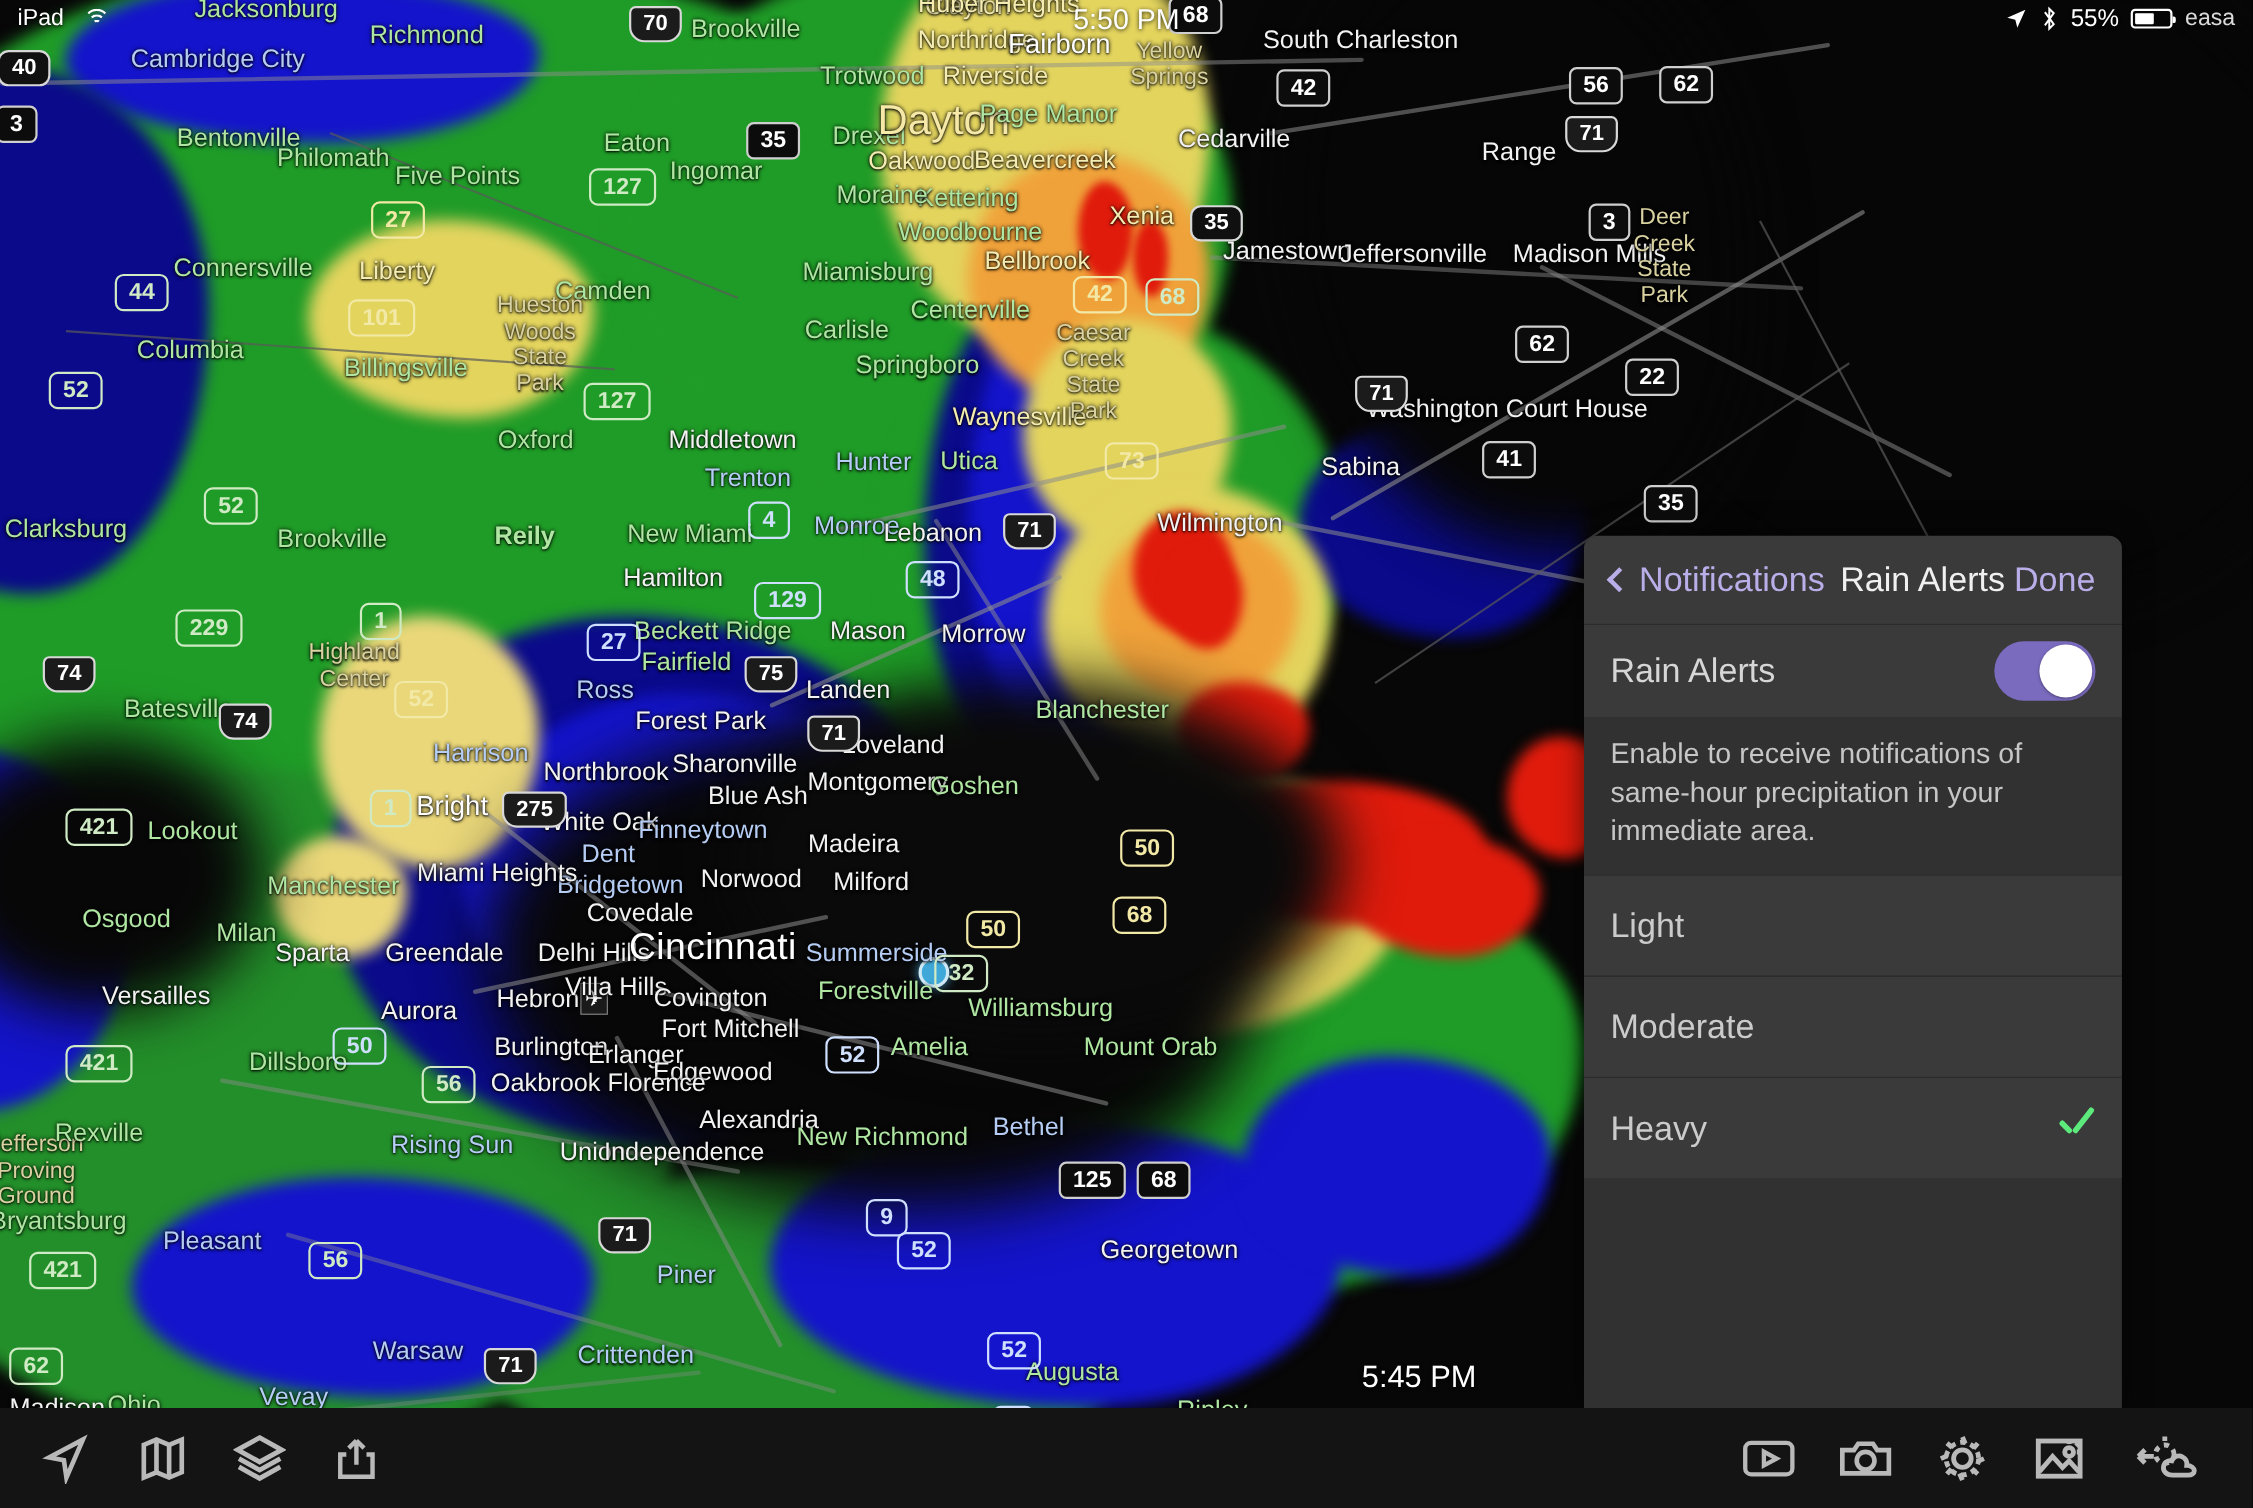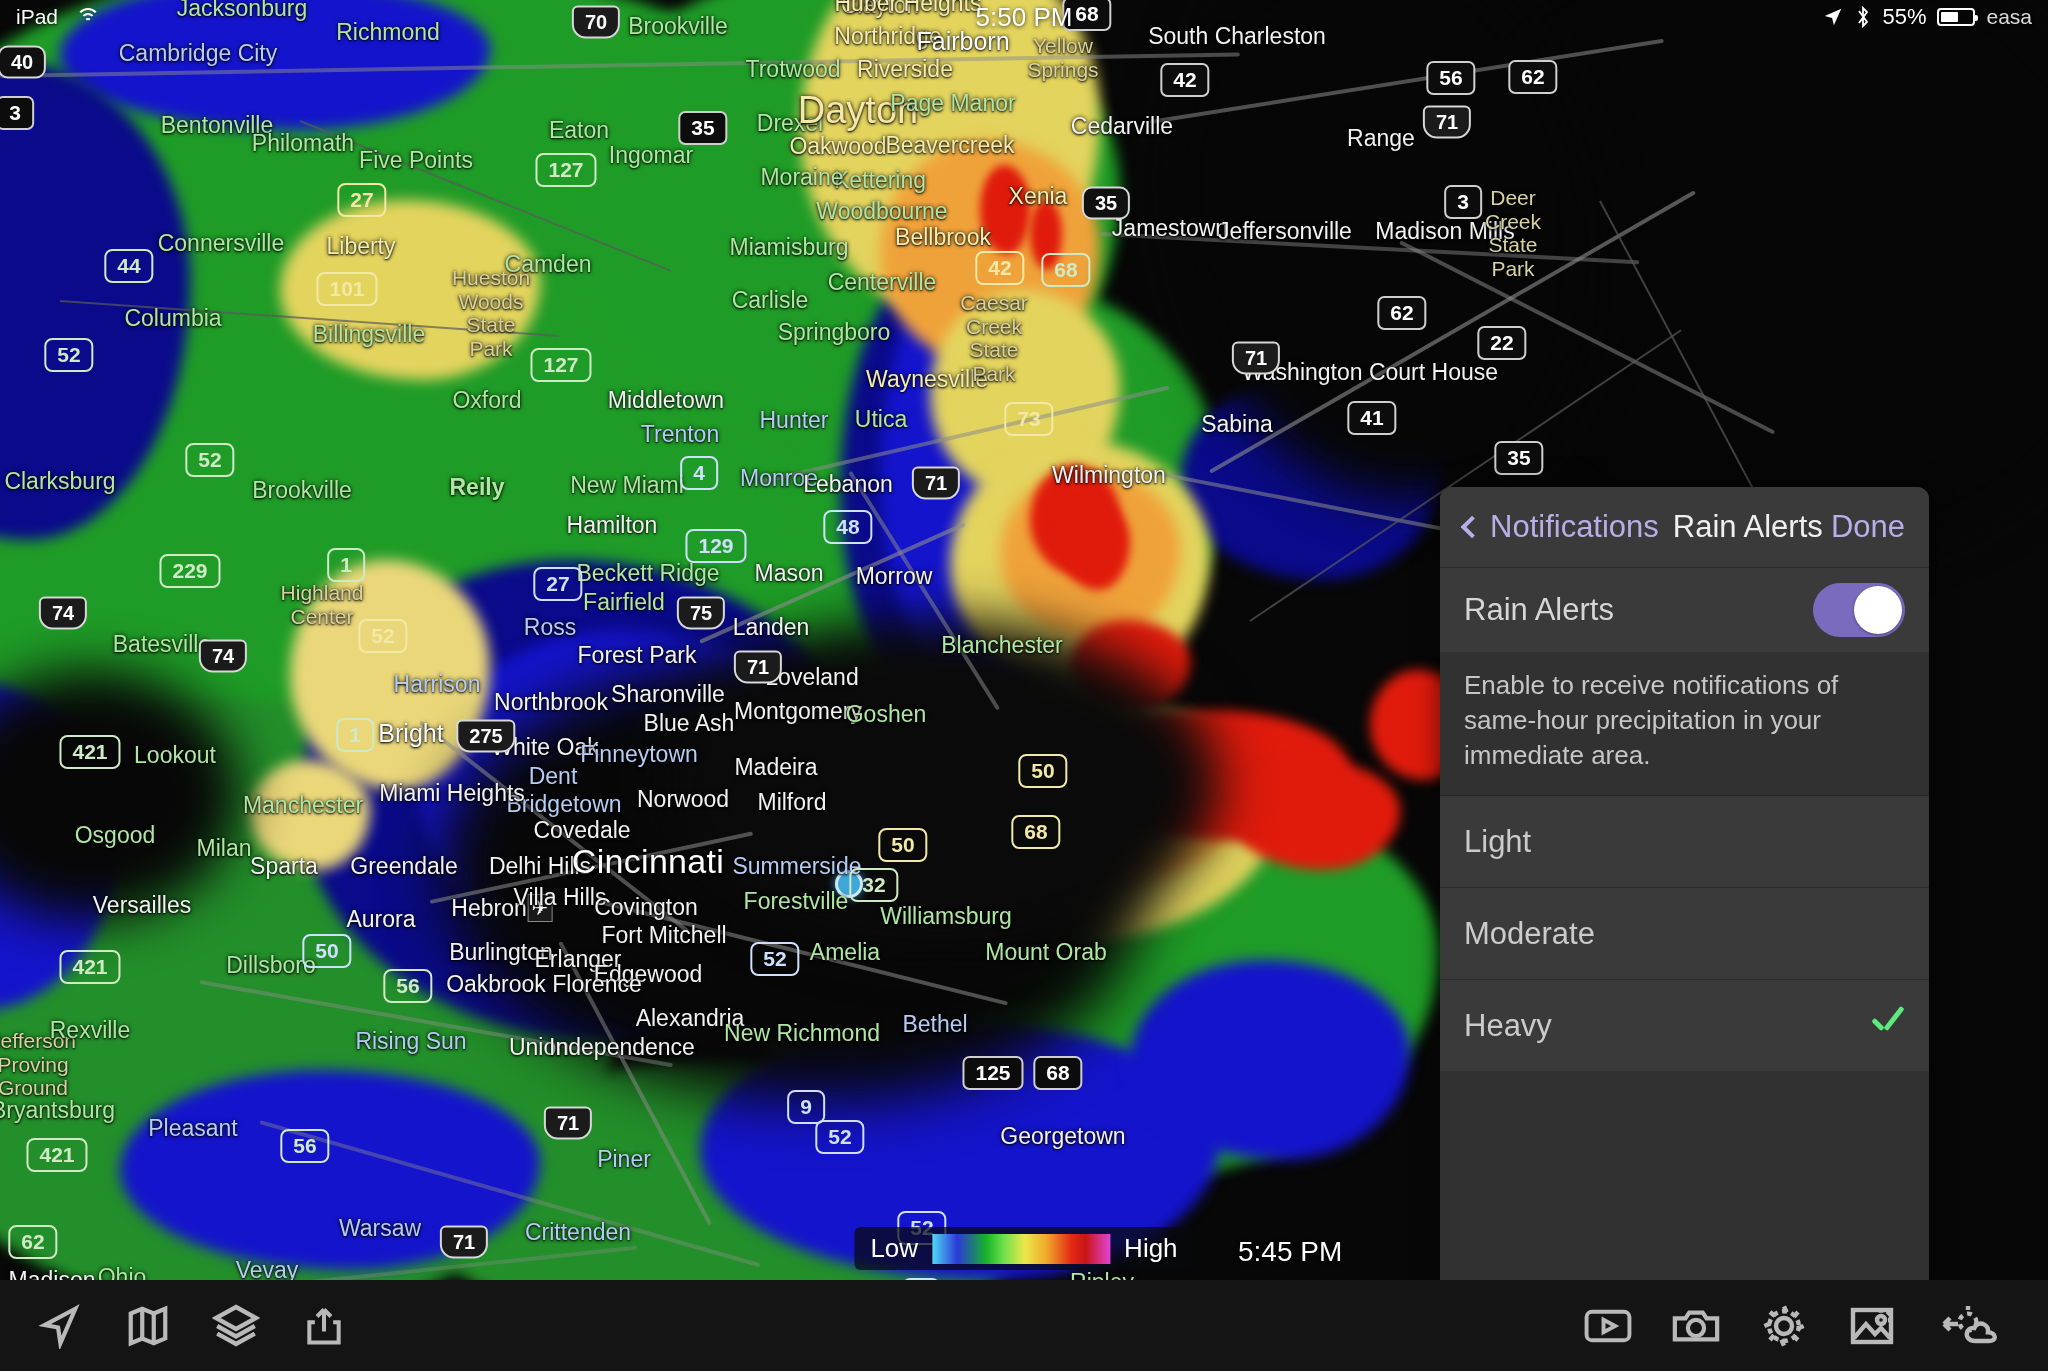--- a/index.html
+++ b/index.html
@@ -418,25 +418,20 @@
         <div class="shield sh-blue" style="left: 840px; top: 1137px;">52</div>
         <div class="shield sh-green" style="left: 57px; top: 1155px;">421</div>
         <div class="shield sh-green" style="left: 305px; top: 1146px;">56</div>
         <div class="shield sh-i" style="left: 568px; top: 1123px;">71</div>
         <div class="shield sh-green" style="left: 33px; top: 1242px;">62</div>
         <div class="shield sh-i" style="left: 464px; top: 1242px;">71</div>
         <div class="shield sh-blue" style="left: 922px; top: 1228px;">52</div>
         <div class="shield sh-blue" style="left: 921px; top: 1295px;">9</div>
       </div>
 
-    <div id="legend">
-      <span>Low</span>
-      <div id="gradbar"></div>
-      <span>High</span>
-    </div>
     <div id="frame-time">5:45 PM</div>
   </div>
 
   <div id="statusbar">
     <div id="sb-left">
       <span>iPad</span>
       <span class="wifi-ic">
           <i></i>
           <i></i>
           <i></i>

